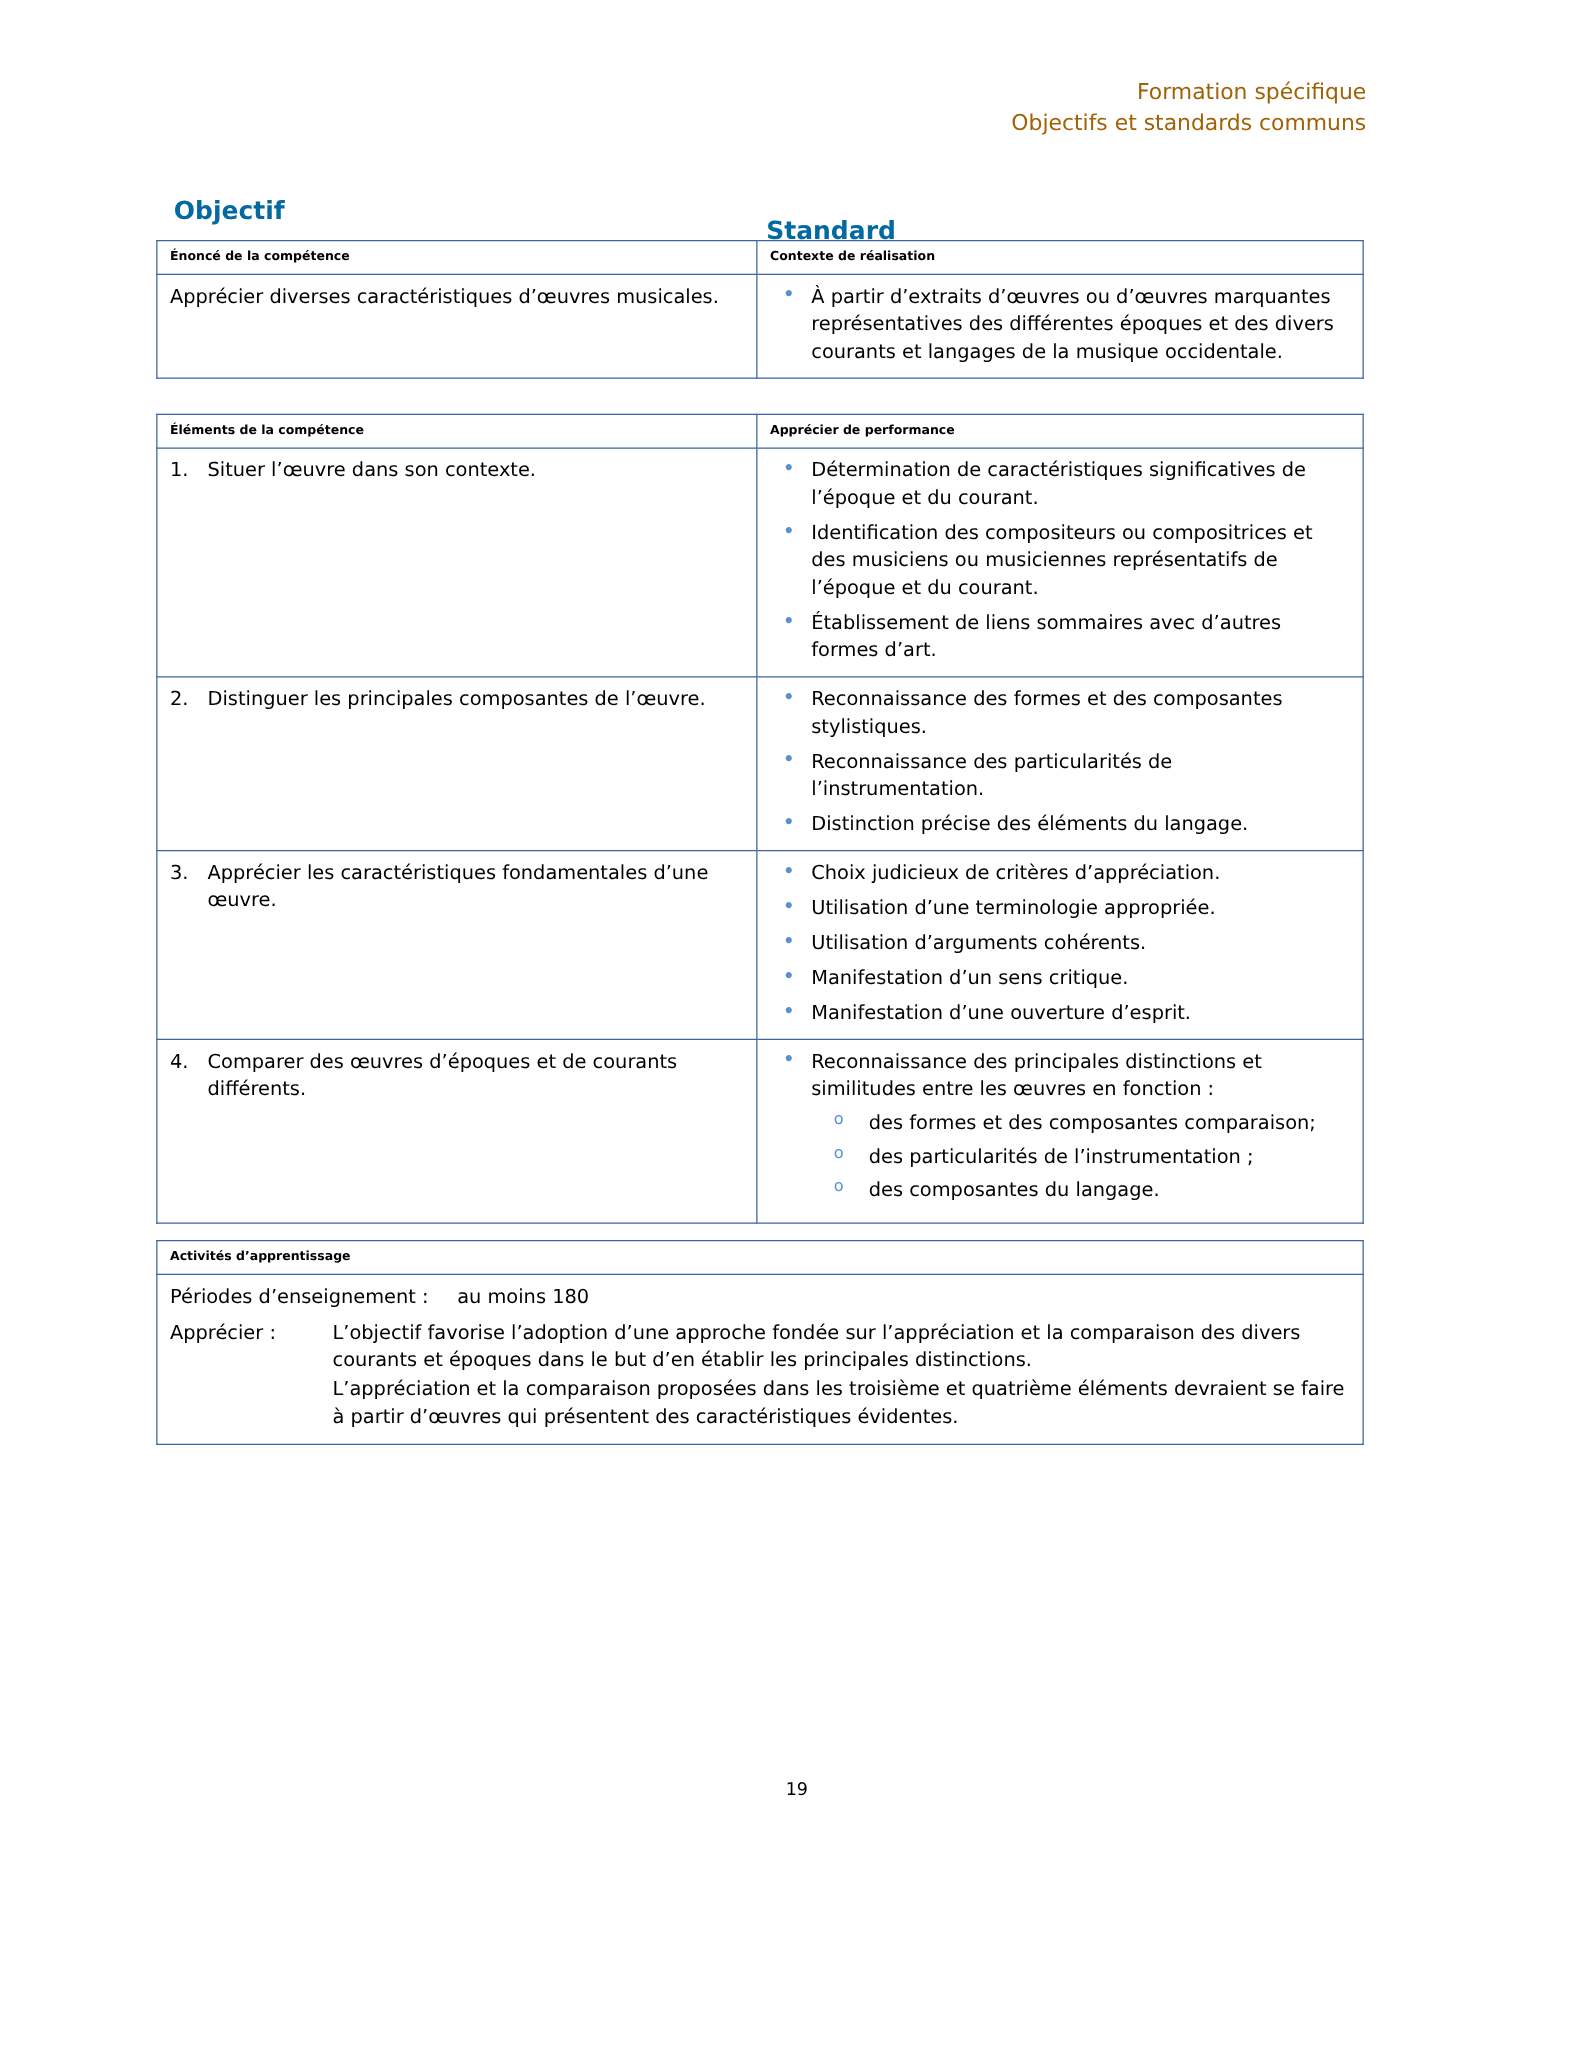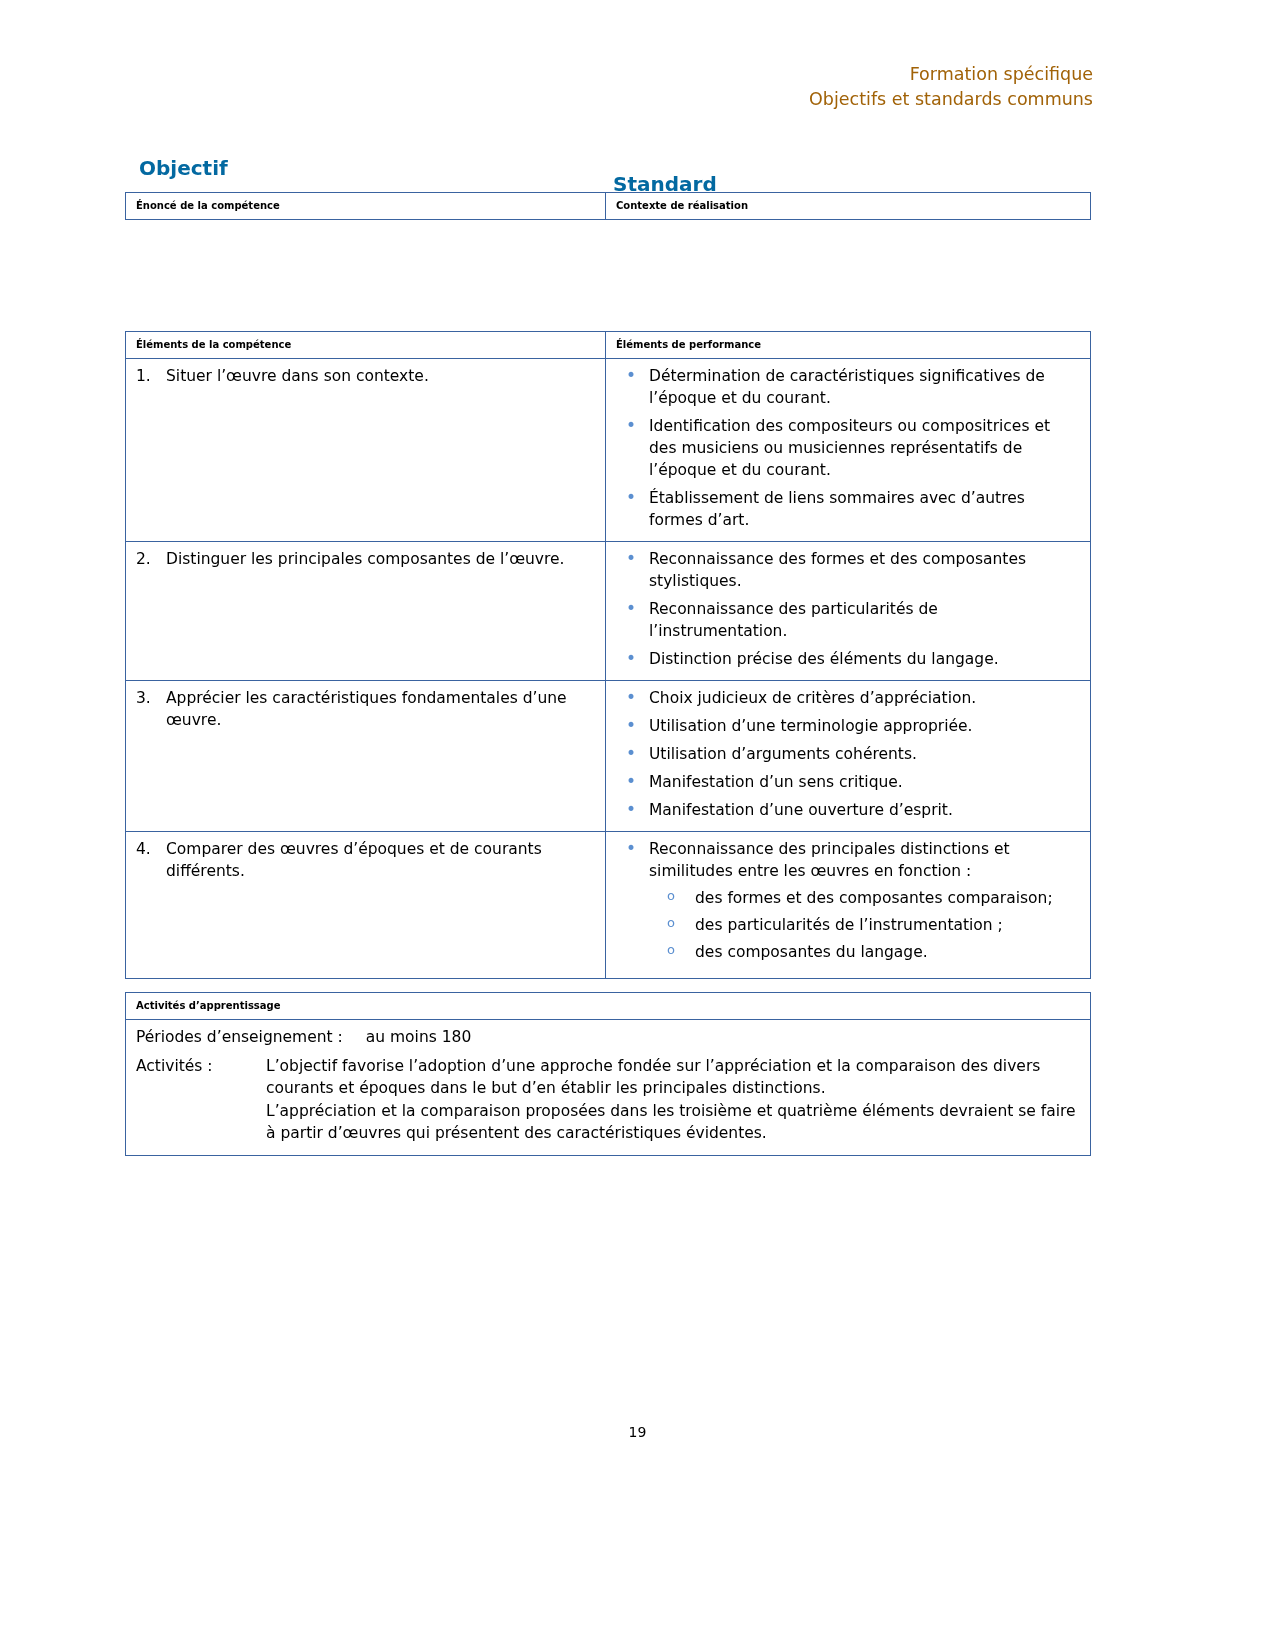--- a/index.html
+++ b/index.html
@@ -196,32 +196,40 @@
   <table class="tbl" id="table-competence">
     <colgroup>
       <col class="col-left">
         <col class="col-right">
     </colgroup>
     <tbody>
       <tr>
         <td class="head">Énoncé de la compétence</td>
         <td class="head">Contexte de réalisation</td>
       </tr>
+      <tr>
+        <td>Apprécier diverses caractéristiques d’œuvres musicales.</td>
+        <td>
+          <ul class="bul">
+            <li>À partir d’extraits d’œuvres ou d’œuvres marquantes représentatives des différentes époques et des divers courants et langages de la musique occidentale.</li>
+          </ul>
+        </td>
+      </tr>
     </tbody>
   </table>
 
   <table class="tbl" id="table-elements">
     <colgroup>
       <col class="col-left">
         <col class="col-right">
     </colgroup>
     <tbody>
       <tr>
         <td class="head">Éléments de la compétence</td>
-        <td class="head">Éléments de performance</td>
+        <td class="head">Apprécier de performance</td>
       </tr>
 
       <tr>
         <td>
           <div class="numitem">
             <span class="num">1.</span>
             <span>Situer l’œuvre dans son contexte.</span>
           </div>
         </td>
         <td>
@@ -298,21 +306,21 @@
       <tr>
         <td class="head">Activités d’apprentissage</td>
       </tr>
       <tr>
         <td>
           <div class="periodes">
             <span class="lbl">Périodes d’enseignement :</span>
             <span class="val">au moins 180</span>
           </div>
           <div class="precisions">
-            <span class="lbl">Activités :</span>
+            <span class="lbl">Apprécier :</span>
             <p>L’objectif favorise l’adoption d’une approche fondée sur l’appréciation et la comparaison des divers courants et époques dans le but d’en établir les principales distinctions.</p>
             <p>L’appréciation et la comparaison proposées dans les troisième et quatrième éléments devraient se faire à partir d’œuvres qui présentent des caractéristiques évidentes.</p>
           </div>
         </td>
       </tr>
     </tbody>
   </table>
 
   <div class="page-number">19</div>
 

